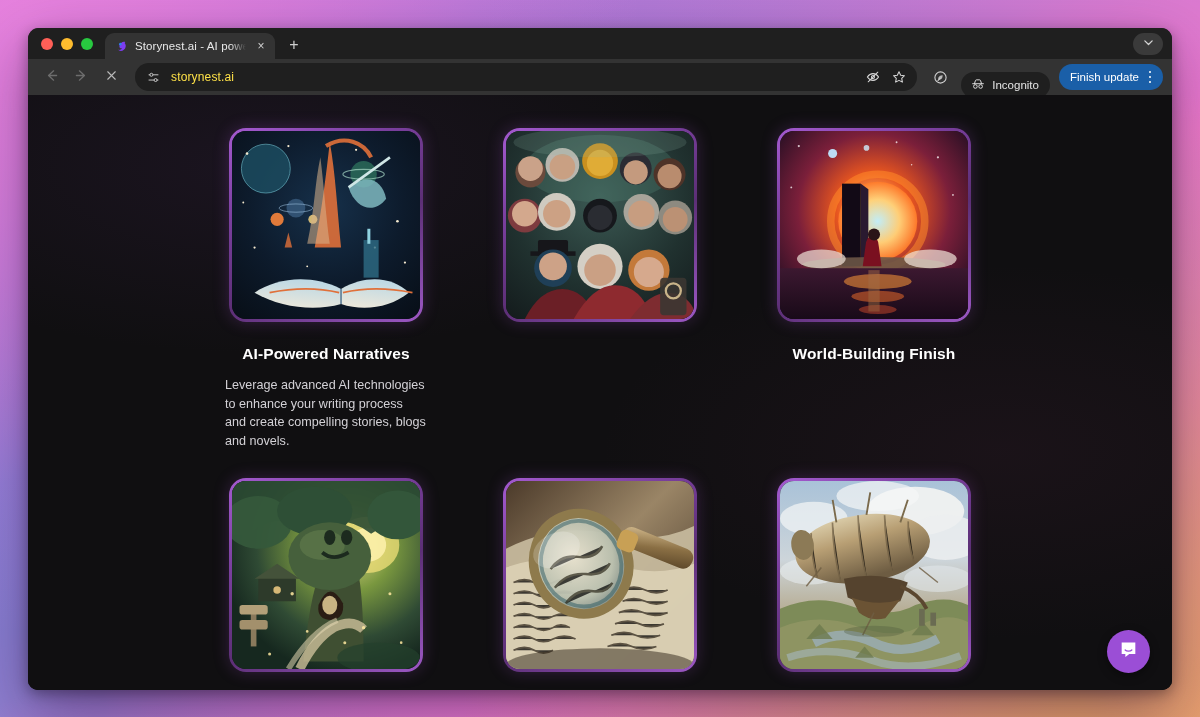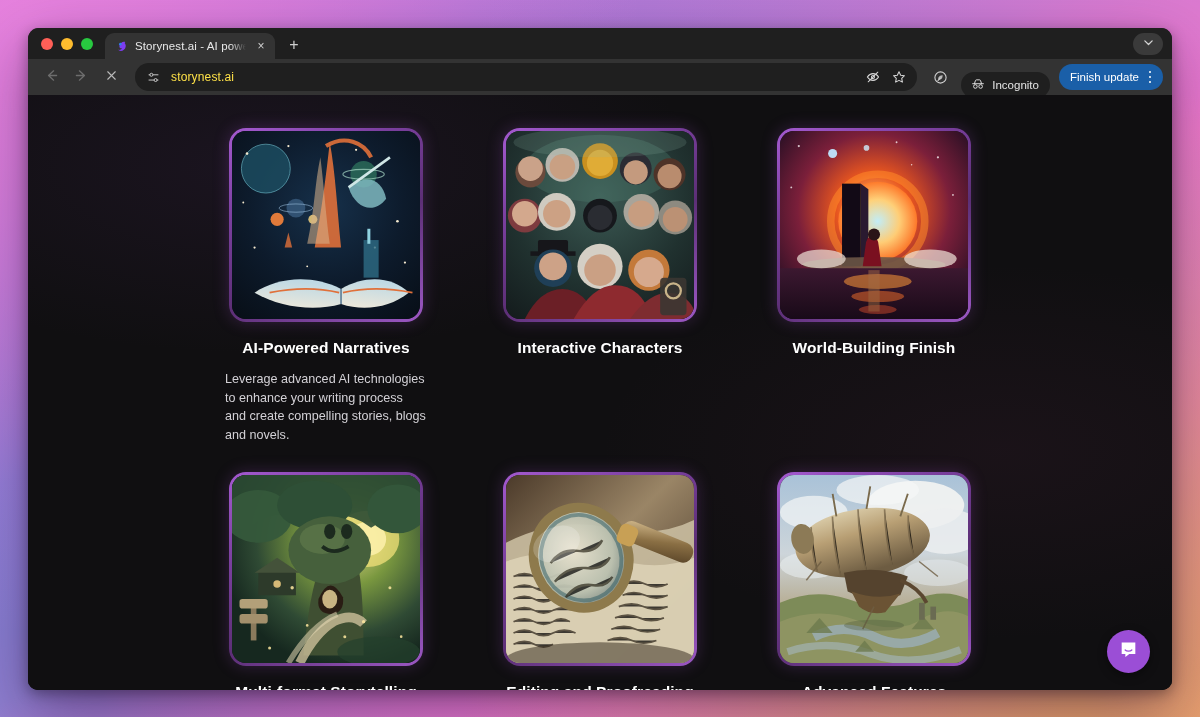--- a/index.html
+++ b/index.html
@@ -142,21 +142,21 @@
     padding:3px;
     background:linear-gradient(150deg,#a45ad0 0%, #7a3f9e 30%, #5c2f76 60%, #9c58c4 100%);
     box-shadow:0 0 16px rgba(160,80,200,.26);
   }
   .thumb {
     width:100%; height:100%; border-radius:14px; overflow:hidden;
     position:relative; background:#111;
   }
   .thumb svg { display:block; width:100%; height:100%; }
   .card-title {
-    margin-top:17px; text-align:center;
+    margin-top:23px; text-align:center;
     font-size:15.5px; font-weight:700; color:#ffffff; letter-spacing:.1px;
   }
   .card-desc {
     margin-top:13px; font-size:12.6px; line-height:1.48; color:#d3d1d6;
     padding:0 1px;
   }
 
   
   .chat-bubble {
     position:absolute; right:22px; bottom:17px;
@@ -387,21 +387,20 @@
 
                 <path d="M10 100 q8 -16 20 -16 q12 0 18 16z" fill="#6b1f26"></path>
                 <path d="M36 100 q10 -18 22 -18 q14 0 20 18z" fill="#8e2a2f"></path>
                 <path d="M66 100 q10 -14 20 -14 q12 0 16 14z" fill="#7e2c30"></path>
                 <rect x="82" y="78" width="14" height="20" rx="2" fill="#3b3632" opacity=".9"></rect>
                 <circle cx="89" cy="85" r="4" fill="none" stroke="#c9b489" stroke-width="1.2"></circle>
                 <ellipse cx="50" cy="6" rx="46" ry="8" fill="#8fb7a6" opacity=".18"></ellipse>
               </svg>
             </div>
           </div>
-          <div class="card-title">Interactive Characters</div>
         </div>
 
         <div class="card">
           <div class="thumb-wrap">
             <div class="thumb">
               <svg viewBox="0 0 100 100" preserveAspectRatio="none">
                 <defs>
                   <radialGradient id="g3a" cx="50%" cy="42%" r="70%">
                     <stop offset="0%" stop-color="#ffd77a"></stop>
                       <stop offset="28%" stop-color="#e8561f"></stop>

